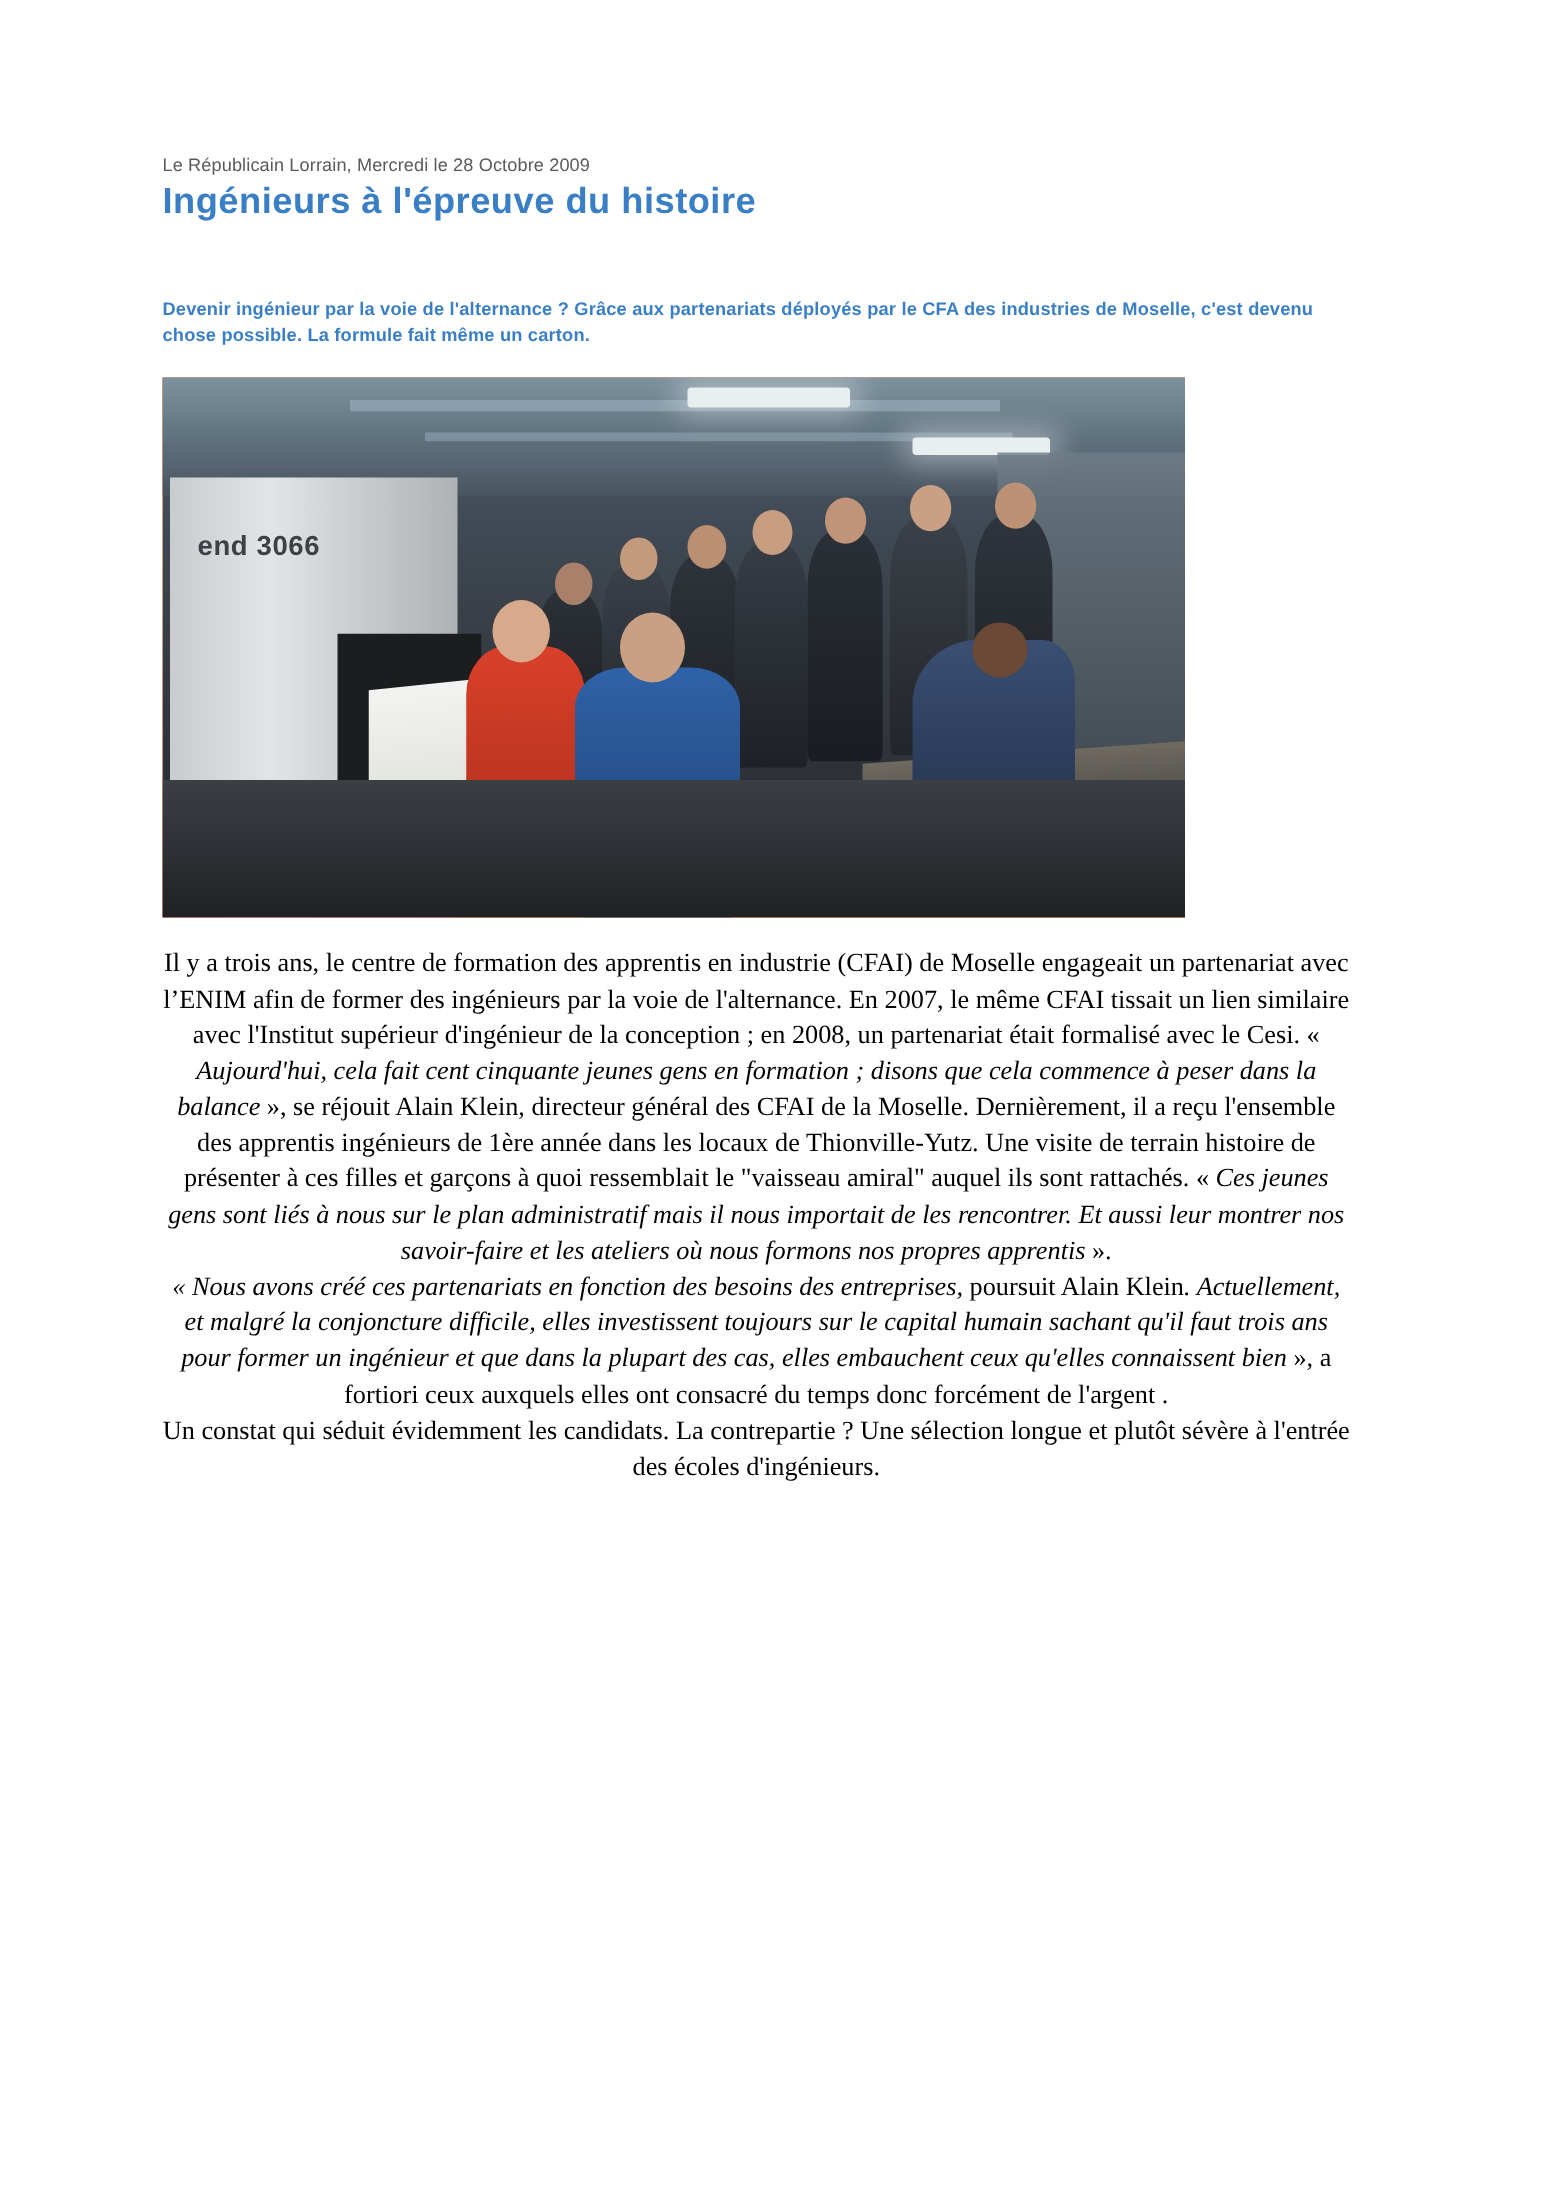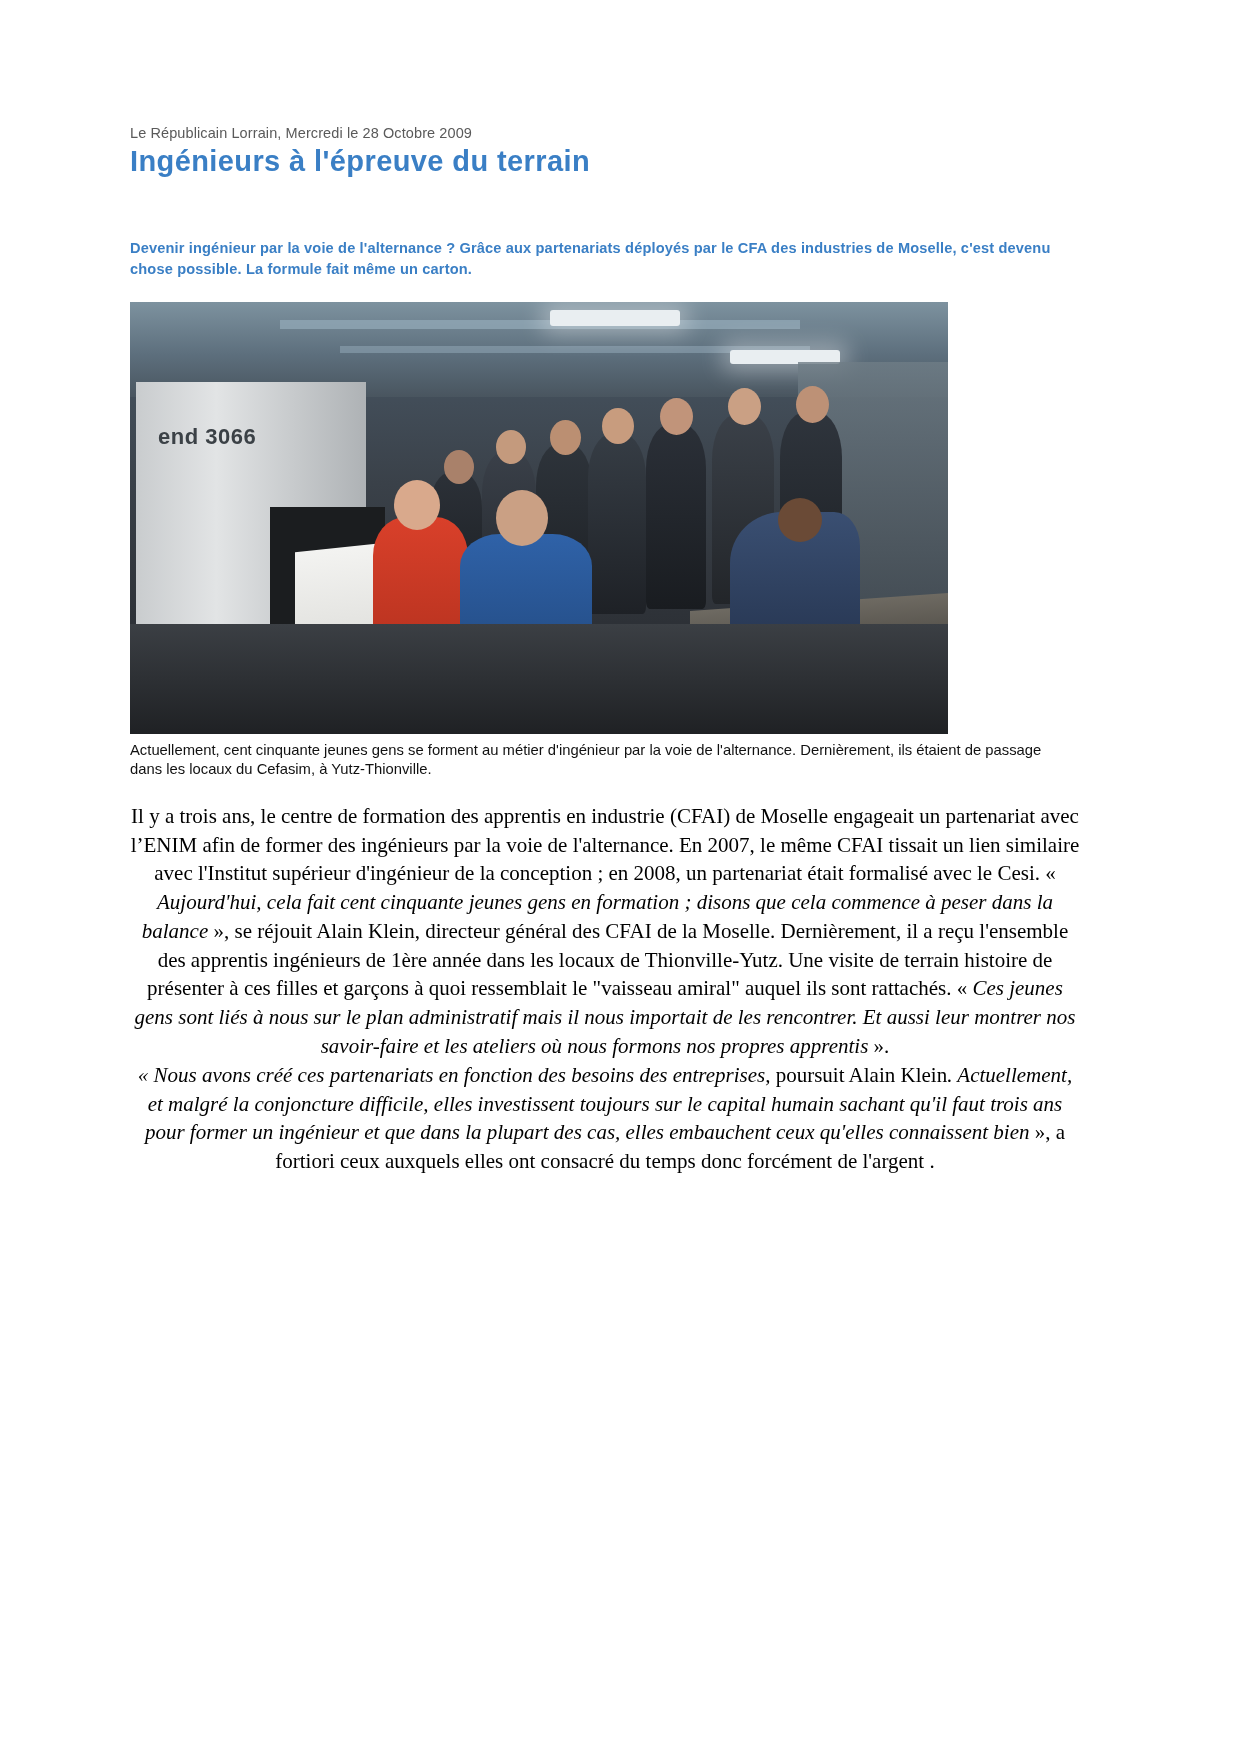--- a/index.html
+++ b/index.html
@@ -159,21 +159,21 @@
   .article i { font-style: italic; }
 </style>
 </head>
 <body>
 
 <div class="page">
   <div class="content">
 
     <div class="source-line">Le Républicain Lorrain, Mercredi le 28 Octobre 2009</div>
 
-    <h1 class="headline">Ingénieurs à l'épreuve du terrain</h1>
+    <h1 class="headline">Ingénieurs à l'épreuve du histoire</h1>
 
     <div class="standfirst">Devenir ingénieur par la voie de l'alternance ? Grâce aux partenariats déployés par le CFA des industries de Moselle, c'est devenu chose possible. La formule fait même un carton.</div>
 
     <div class="figure">
       <div class="photo">
         <div class="bg"></div>
         <div class="ceiling"></div>
         <div class="ceiling-beam" style="left:150px; top:18px; width:520px;"></div>
         <div class="ceiling-beam" style="left:210px; top:44px; width:470px; height:7px; opacity:.6;"></div>
         <div class="lamp" style="left:420px; top:8px; width:130px; height:16px;"></div>
@@ -202,22 +202,22 @@
 
         <div class="red-shirt"></div>
         <div class="head" style="left:264px; top:178px; width:46px; height:50px; background:#d9a98c;"></div>
         <div class="blue-shirt"></div>
         <div class="head" style="left:366px; top:188px; width:52px; height:56px; background:#caa084;"></div>
         <div class="person" style="left:600px; top:210px; width:130px; height:170px; background:linear-gradient(180deg,#3a4f72,#22304a); border-radius:40% 20% 6% 6% / 30% 20% 4% 4%;"></div>
         <div class="head" style="left:648px; top:196px; width:44px; height:44px; background:#6a4a36;"></div>
 
         <div class="floor"></div>
       </div>
-      <div class="caption">Actuellement, cent cinquante jeunes gens se forment au métier d'ingénieur par la voie de l'alternance. Dernièrement, ils étaient de passage dans les locaux du Cefasim, à Yutz-Thionville.</div>
     </div>
 
     <div class="article">
       <p><span>Il y a trois ans, le centre de formation des apprentis en industrie (CFAI) de Moselle engageait un partenariat avec l’ENIM afin de former des ingénieurs par la voie de l'alternance. En 2007, le même CFAI tissait un lien similaire avec l'Institut supérieur d'ingénieur de la conception ; en 2008, un partenariat était formalisé avec le Cesi. « </span><i>Aujourd'hui, cela fait cent cinquante jeunes gens en formation ; disons que cela commence à peser dans la balance</i><span> », se réjouit Alain Klein, directeur général des CFAI de la Moselle. Dernièrement, il a reçu l'ensemble des apprentis ingénieurs de 1ère année dans les locaux de Thionville-Yutz. Une visite de terrain histoire de présenter à ces filles et garçons à quoi ressemblait le "vaisseau amiral" auquel ils sont rattachés. « </span><i>Ces jeunes gens sont liés à nous sur le plan administratif mais il nous importait de les rencontrer. Et aussi leur montrer nos savoir-faire et les ateliers où nous formons nos propres apprentis</i><span> ».</span></p>
       <p><i>« Nous avons créé ces partenariats en fonction des besoins des entreprises,</i><span> poursuit Alain Klein</span><i>. Actuellement, et malgré la conjoncture difficile, elles investissent toujours sur le capital humain sachant qu'il faut trois ans pour former un ingénieur et que dans la plupart des cas, elles embauchent ceux qu'elles connaissent bien</i><span> », a fortiori ceux auxquels elles ont consacré du temps  donc forcément de l'argent .</span></p>
+      <p>Un constat qui séduit évidemment les candidats. La contrepartie ? Une sélection longue et plutôt sévère à l'entrée des écoles d'ingénieurs.</p>
     </div>
 
   </div>
 </div>
 
 </body></html>

